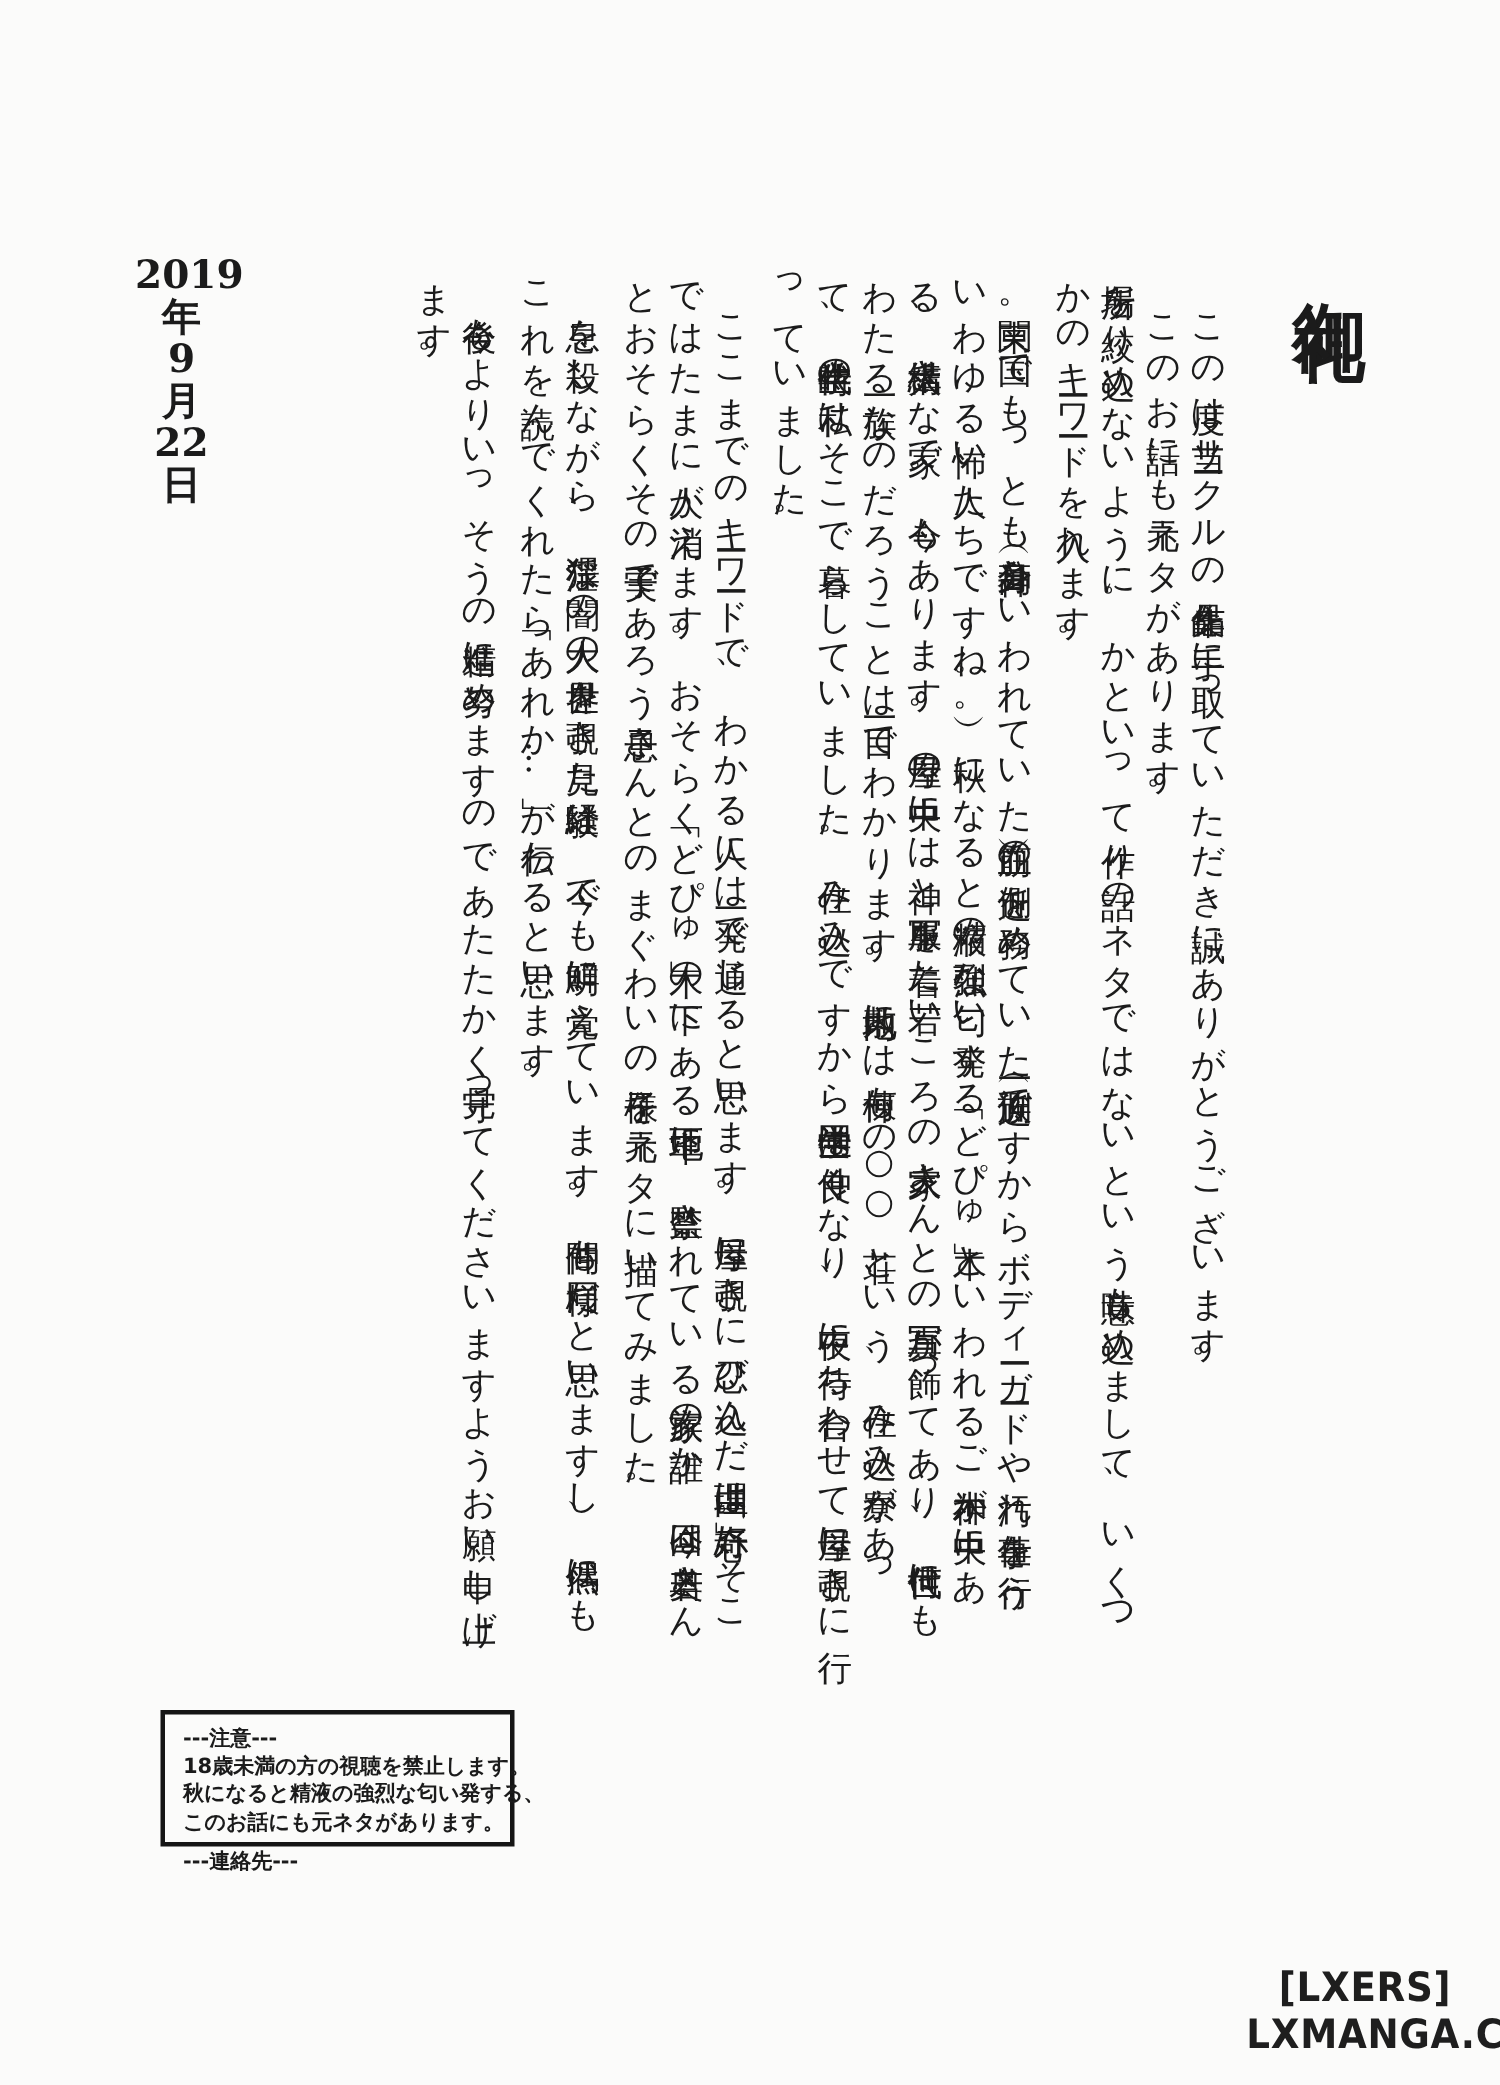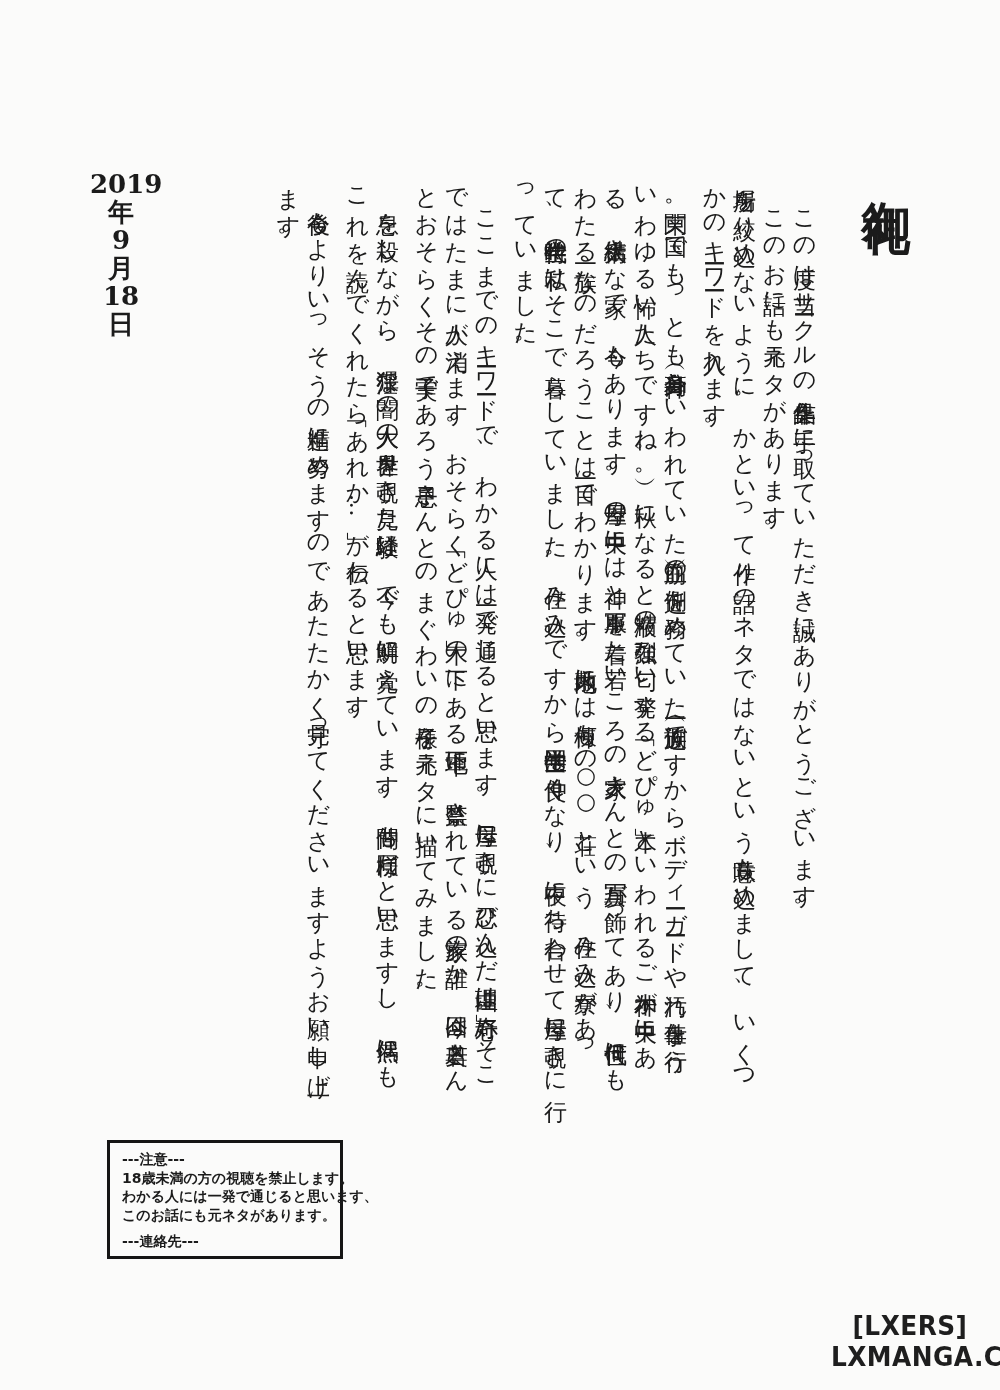--- a/index.html
+++ b/index.html
@@ -61,21 +61,21 @@
     font-size: 26px;
     line-height: 28px;
     white-space: nowrap;
   }
   
   .notice {
     position: absolute;
     left: 107px;
     top: 1140px;
     width: 236px;
-    height: 119px;
+    height: 91px;
     box-sizing: border-box;
     border: 3px solid #151515;
     padding: 7px 6px 0 12px;
     font-family: "DejaVu Sans", "Liberation Sans", sans-serif;
     font-weight: bold;
     font-size: 14px;
     line-height: 18.5px;
     white-space: nowrap;
   }
   .notice .spacer { height: 8px; }
@@ -112,29 +112,29 @@
       <p class="indent gap">ここまでのキーワードで、わかる人には一発で通じると思います。母屋に覗きに忍び込んだ理由は「好奇心」。そこではたまに人が消えます。おそらく「どぴゅ木」の下にある地下牢に、監禁されている家族の誰か。今回は若奥さんとおそらくその実子であろう息子さんとのまぐわいの様子を元ネタに描いてみました。</p>
       <p class="indent gap">息を殺しながら、淫猥な闇の大人の世界を覗き見た経験は、今でも鮮明に覚えています。仲間も同様だと思いますし、偶然にもこれを読んでくれたら「あれか…」が伝わると思います。</p>
       <p class="indent gap">今後もよりいっそうの精進に努めますのであたたかく見守ってくださいますようお願い申し上げます。</p>
     </div>
 
   <div class="date">
       <span class="seg">2019</span>
       <span class="seg">年</span>
       <span class="seg">9</span>
       <span class="seg">月</span>
-      <span class="seg">18</span>
+      <span class="seg">22</span>
       <span class="seg">日</span>
     </div>
 
   <div class="notice">
     <div>---注意---</div>
     <div>
         <div>18歳未満の方の視聴を禁止します。</div>
-        <div>わかる人には一発で通じると思います、</div>
+        <div>秋になると精液の強烈な匂い発する、</div>
         <div>このお話にも元ネタがあります。</div>
       </div>
     <div class="spacer"></div>
     <div>---連絡先---</div>
   </div>
 
   <div class="watermark">
     <div>[LXERS]</div>
     <div>LXMANGA.COM</div>
   </div>

